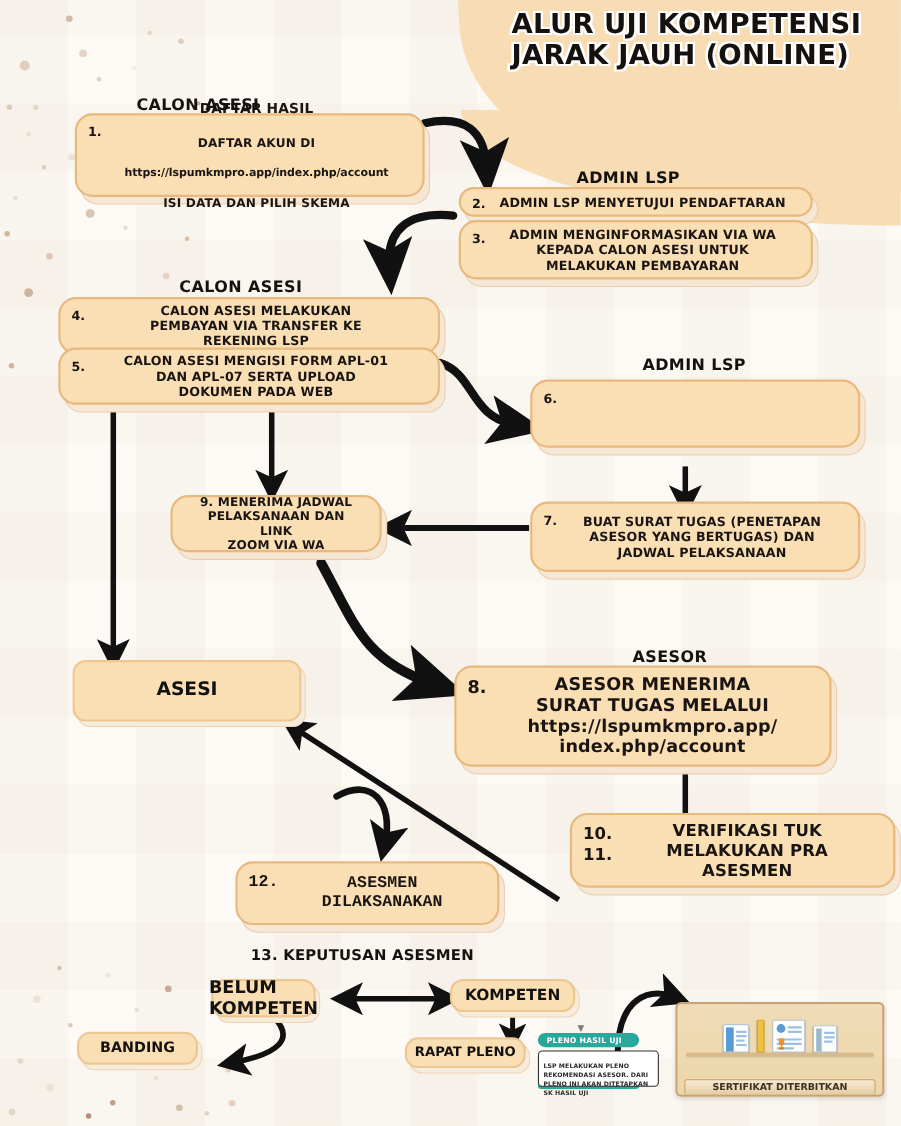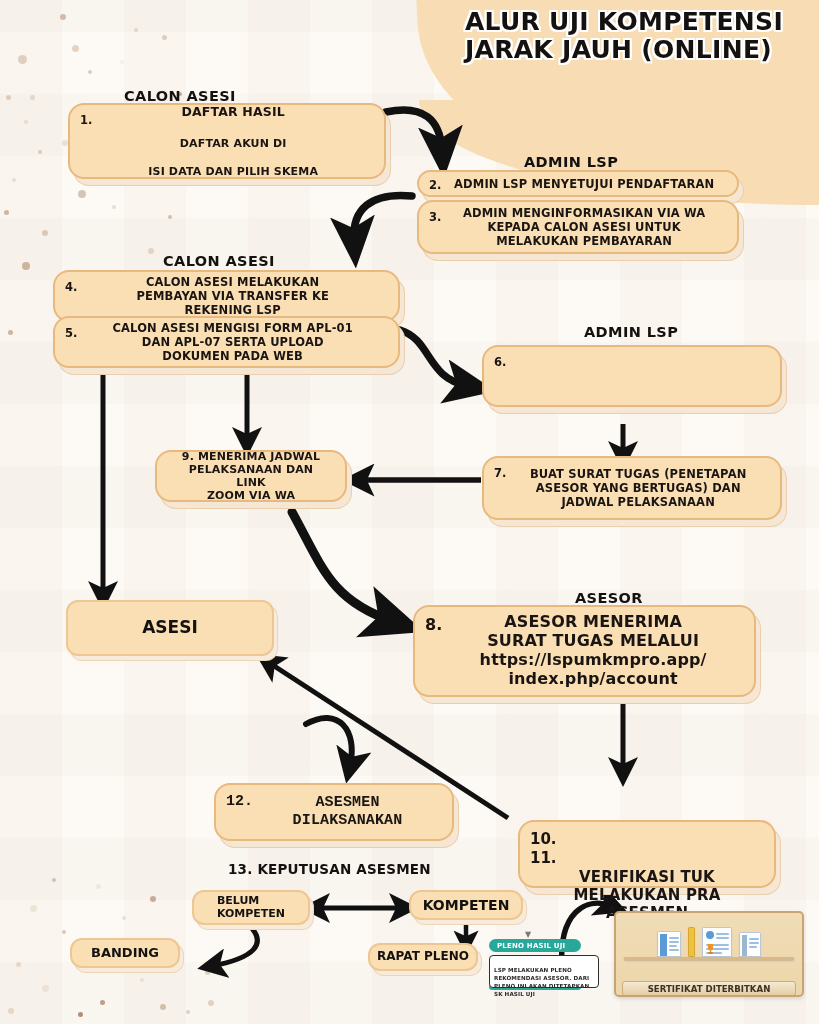--- a/index.html
+++ b/index.html
@@ -335,20 +335,21 @@
   <div class="role" style="left:524px; top:154px;">ADMIN LSP</div>
   <div class="role" style="left:163px; top:253px;">CALON ASESI</div>
   <div class="role" style="left:584px; top:324px;">ADMIN LSP</div>
   <div class="role" style="left:575px; top:590px;">ASESOR</div>
 
   <div class="box" style="left:68px; top:103px; width:318px; height:76px;">
     <span class="num">1.</span>
     <span class="txt lines">
       <span class="l1">DAFTAR HASIL</span>
       <span class="l2">DAFTAR AKUN DI</span>
+      <span class="url">https://lspumkmpro.app/index.php/account</span>
       <span class="l3">ISI DATA DAN PILIH SKEMA</span>
     </span>
   </div>
 
   <div class="box" style="left:417px; top:170px; width:322px; height:27px;">
     <span class="num" style="padding-top:0;">2.</span>
     <span class="txt">ADMIN LSP MENYETUJUI PENDAFTARAN</span>
   </div>
   <div class="box" style="left:417px; top:200px; width:322px; height:54px;">
     <span class="num">3.</span>
@@ -392,37 +393,37 @@
   </div>
 
   <div class="box big" style="left:413px; top:605px; width:343px; height:92px;">
     <span class="num">8.</span>
     <span class="txt">ASESOR MENERIMA
 SURAT TUGAS MELALUI
 https://lspumkmpro.app/
 index.php/account</span>
   </div>
 
-  <div class="box mid" style="left:518px; top:820px; width:258px; height:68px;flex-direction:column;">
+  <div class="box mid" style="left:518px; top:739px; width:296px; height:68px;">
     <span class="num" style="white-space:pre-line; line-height:1.25;">10.
 11.</span>
     <span class="txt">VERIFIKASI TUK
 MELAKUKAN PRA
 ASESMEN</span>
   </div>
 
   <div class="box mid" style="left:214px; top:783px; width:240px; height:58px;font-family:Liberation Mono, monospace;">
     <span class="num">12.</span>
     <span class="txt">ASESMEN
 DILAKSANAKAN</span>
   </div>
 
   <div class="keputusan" style="left:228px; top:861px;">13.  KEPUTUSAN ASESMEN</div>
 
-  <div class="lbl-box" style="left:192px; top:890px; width:118px; height:35px; font-size:11px;">
+  <div class="lbl-box" style="left:192px; top:890px; width:95px; height:35px; font-size:16px;">
     <span>BELUM
 KOMPETEN</span>
   </div>
 
   <div class="lbl-box" style="left:409px; top:890px; width:114px; height:30px; font-size:14px;">
     <span>KOMPETEN</span>
   </div>
 
   <div class="lbl-box" style="left:70px; top:938px; width:110px; height:30px; font-size:13px;">
     <span>BANDING</span>

